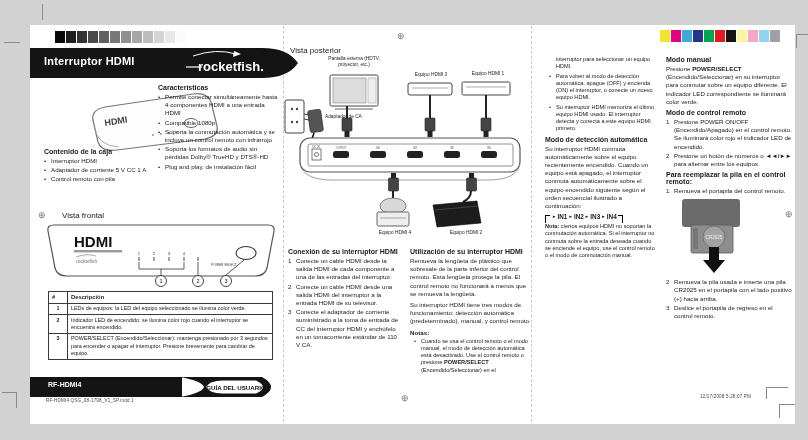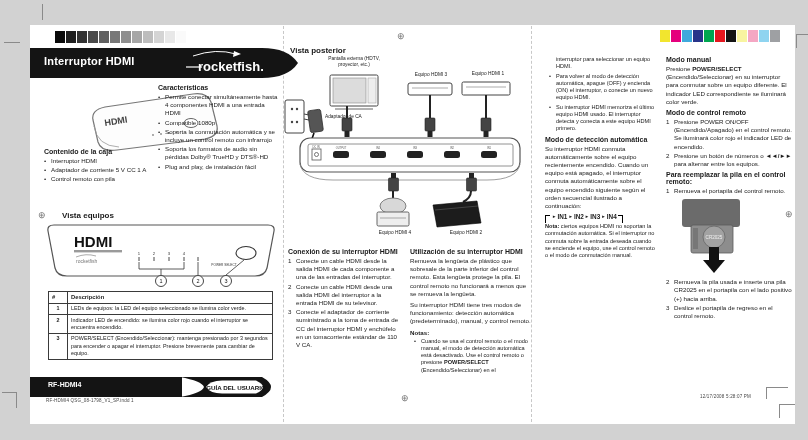--- a/index.html
+++ b/index.html
@@ -17,21 +17,21 @@
 
   
   .bar{position:absolute;display:flex;gap:1px;}
   .bar .cell{width:10px;height:12px;}
 
   
   .doc-title{position:absolute;left:44px;top:55px;color:#fff;font-weight:bold;font-size:11px;letter-spacing:.2px;}
   .footer-model{position:absolute;left:48px;top:381px;color:#fff;font-weight:bold;font-size:7px;}
 
   
-  .h-sec{font-weight:bold;font-size:8px;}
+  .h-sec{font-weight:normal;font-size:8px;}
   .h-col{font-weight:bold;font-size:7px;margin:0 0 2px 0;}
   .txt{font-size:6.2px;line-height:1.32;}
   .txt-sm{font-size:5.6px;line-height:1.3;}
   .b{font-weight:bold;}
   .list{margin:0;padding:0;}
   .li{display:flex;margin-bottom:1px;}
   .li .n{flex:none;width:8px;}
   .li .bu{flex:none;width:7px;text-align:left;}
   .li .t{flex:1;}
 
@@ -162,21 +162,21 @@
         <span class="bu">•</span>
         <span class="t">Adaptador de corriente 5 V CC 1 A</span>
       </div>
     <div class="li">
         <span class="bu">•</span>
         <span class="t">Control remoto con pila</span>
       </div>
   </div>
 </div>
 
-<div class="abs h-sec" style="left:62px;top:211px;">Vista equipos</div>
+<div class="abs h-sec" style="left:62px;top:211px;">Vista frontal</div>
 
 <svg class="abs" style="left:46px;top:224px;" width="230" height="66" viewBox="0 0 230 66">
   <path d="M8,1 H222 Q229,1 228,7 L221,44 Q219,52 209,52 H21 Q11,52 9,44 L2,7 Q1,1 8,1 Z" fill="#ffffff" stroke="#555" stroke-width="1.2"></path>
   <text x="28" y="23" font-size="15" font-weight="bold" fill="#111">HDMI</text>
   <rect x="28" y="26" width="48" height="2.4" fill="#9a9a9a"></rect>
   <path d="M30,33 Q40,29 50,32" stroke="#888" stroke-width="0.7" fill="none"></path>
   <text x="30" y="39" font-size="5" fill="#777">rocketfish</text>
 
   <text x="93" y="31" font-size="4.2" fill="#333" text-anchor="middle">1</text>
   <text x="108" y="31" font-size="4.2" fill="#333" text-anchor="middle">2</text>

